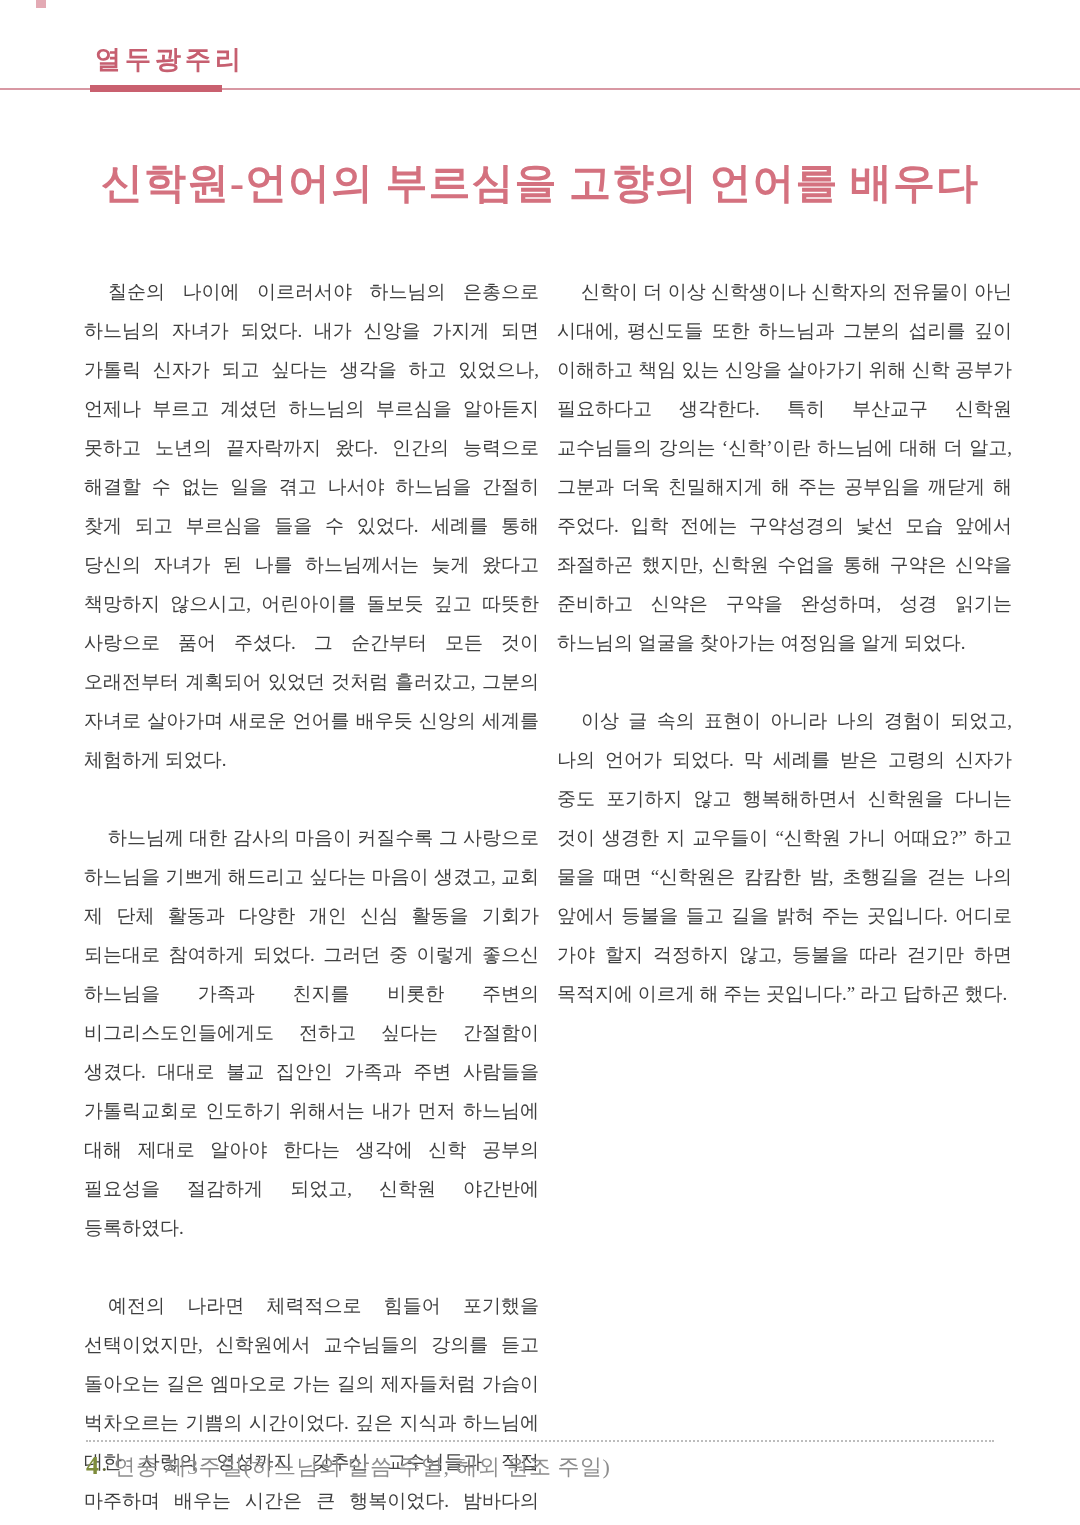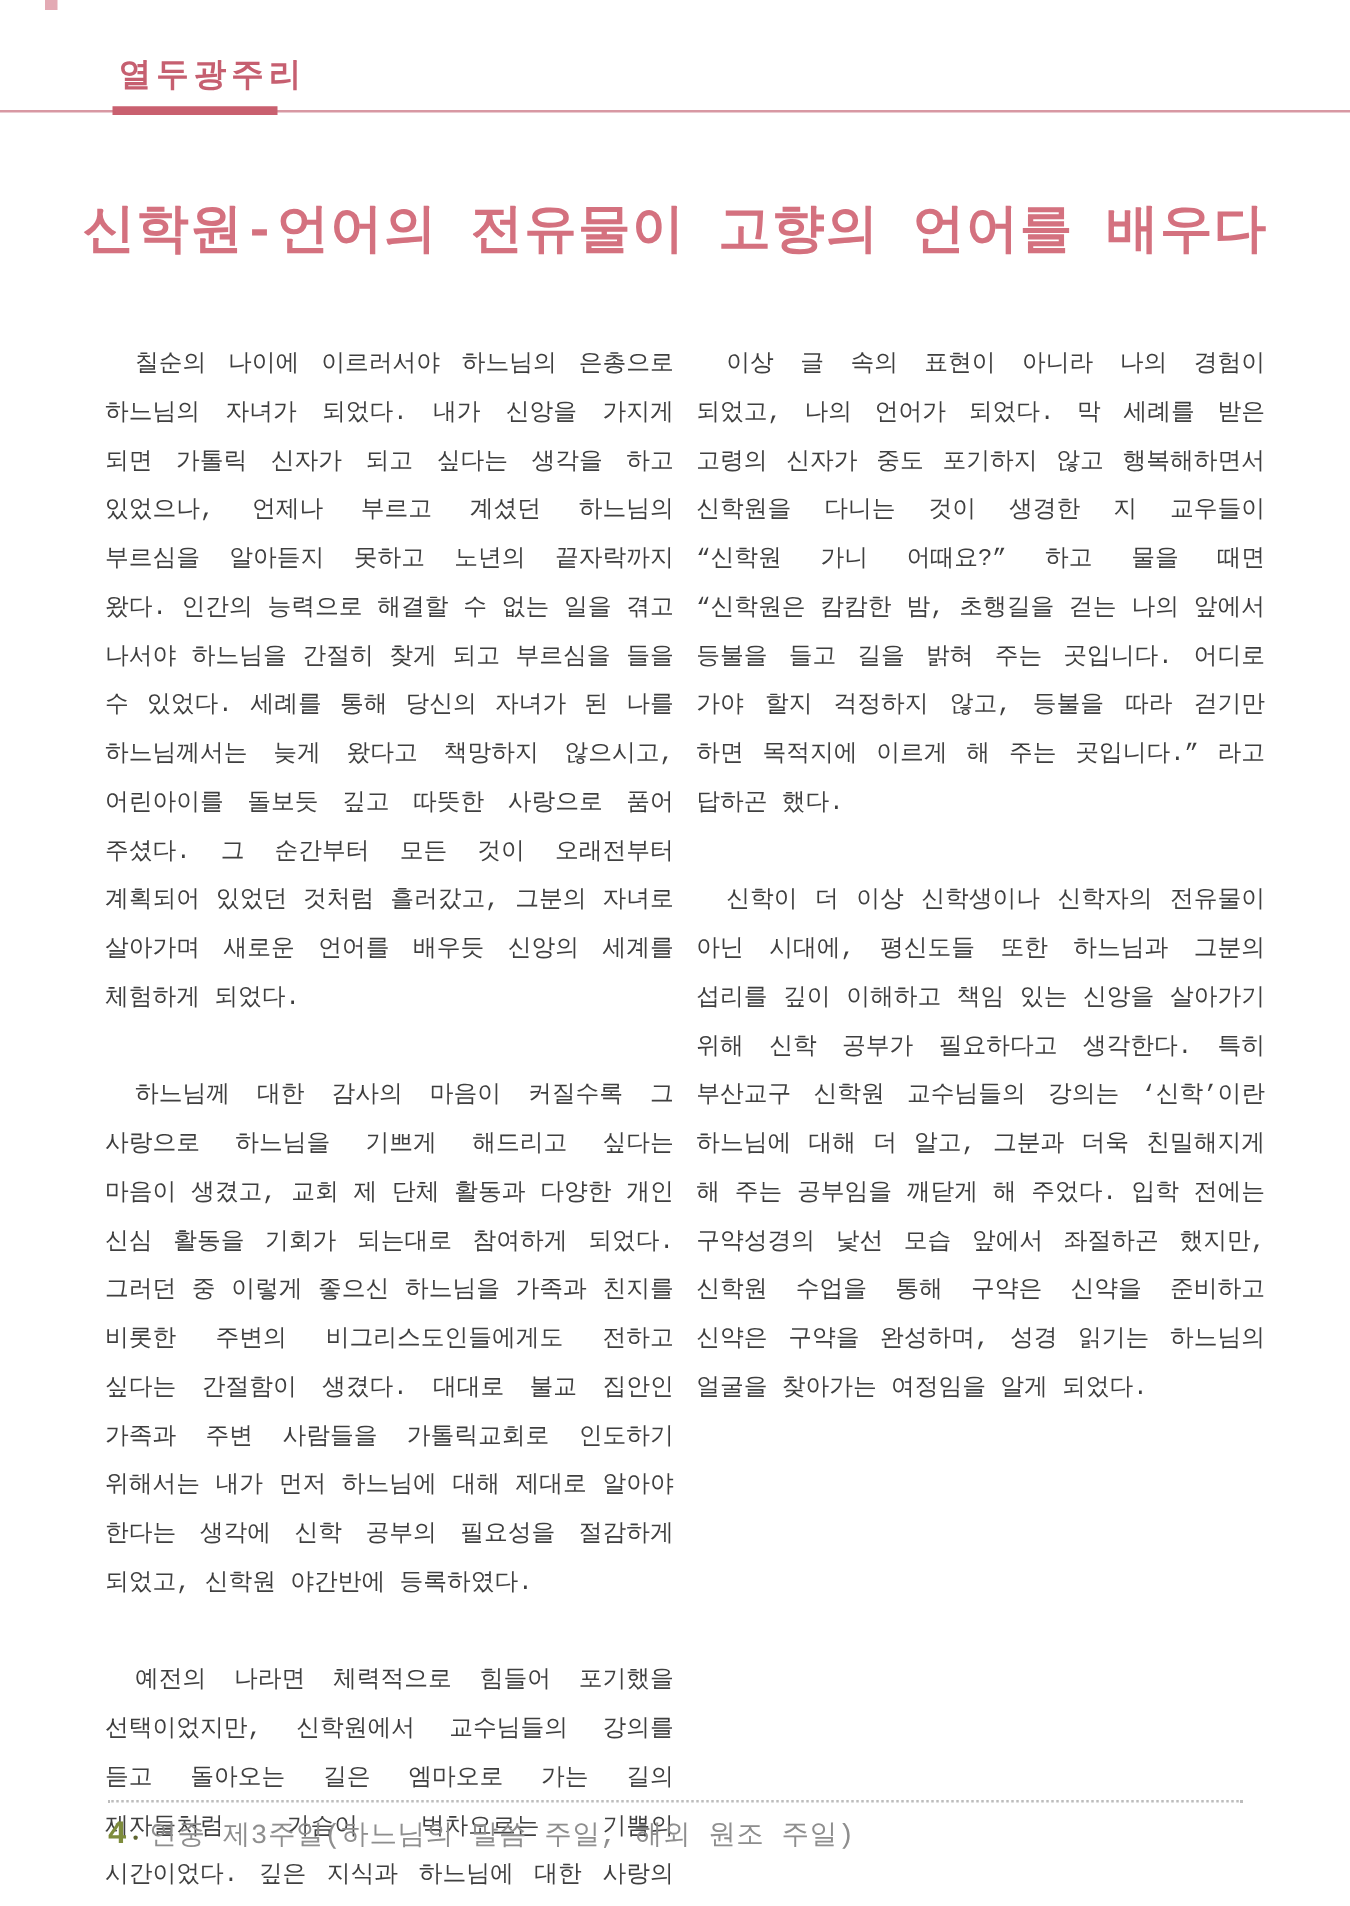--- a/index.html
+++ b/index.html
@@ -1,21 +1,21 @@
 <!DOCTYPE html>
 <html lang="ko"><head>
 <meta charset="utf-8">
 <style>
   html,body { margin:0; padding:0; background:#ffffff; }
   .page {
     position:relative;
     width:1080px;
     height:1525px;
     background:#ffffff;
-    font-family:Liberation Mono, monospace;
+    font-family:Liberation Serif, serif;
     overflow:hidden;
   }
   .corner-mark {
     position:absolute; top:0; left:36px; width:10px; height:8px;
     background:#e3aab4;
   }
   .header-label {
     position:absolute; top:42px; left:95px;
     font-size:26px; font-weight:bold; color:#c65f70;
     letter-spacing:4px;
@@ -69,31 +69,31 @@
 
   <div class="corner-mark"></div>
 
   <header>
     <div class="header-label">열두광주리</div>
     <div class="header-rule">
       <span class="thick"></span>
     </div>
   </header>
 
-  <h1 class="title">신학원-언어의 전유물이 고향의 언어를 배우다</h1>
+  <h1 class="title">신학원-언어의 부르심을 고향의 언어를 배우다</h1>
 
   <main class="columns">
     <div class="col">
       <p>칠순의 나이에 이르러서야 하느님의 은총으로 하느님의 자녀가 되었다. 내가 신앙을 가지게 되면 가톨릭 신자가 되고 싶다는 생각을 하고 있었으나, 언제나 부르고 계셨던 하느님의 부르심을 알아듣지 못하고 노년의 끝자락까지 왔다. 인간의 능력으로 해결할 수 없는 일을 겪고 나서야 하느님을 간절히 찾게 되고 부르심을 들을 수 있었다. 세례를 통해 당신의 자녀가 된 나를 하느님께서는 늦게 왔다고 책망하지 않으시고, 어린아이를 돌보듯 깊고 따뜻한 사랑으로 품어 주셨다. 그 순간부터 모든 것이 오래전부터 계획되어 있었던 것처럼 흘러갔고, 그분의 자녀로 살아가며 새로운 언어를 배우듯 신앙의 세계를 체험하게 되었다.</p>
       <p>하느님께 대한 감사의 마음이 커질수록 그 사랑으로 하느님을 기쁘게 해드리고 싶다는 마음이 생겼고, 교회 제 단체 활동과 다양한 개인 신심 활동을 기회가 되는대로 참여하게 되었다. 그러던 중 이렇게 좋으신 하느님을 가족과 친지를 비롯한 주변의 비그리스도인들에게도 전하고 싶다는 간절함이 생겼다. 대대로 불교 집안인 가족과 주변 사람들을 가톨릭교회로 인도하기 위해서는 내가 먼저 하느님에 대해 제대로 알아야 한다는 생각에 신학 공부의 필요성을 절감하게 되었고, 신학원 야간반에 등록하였다.</p>
       <p>예전의 나라면 체력적으로 힘들어 포기했을 선택이었지만, 신학원에서 교수님들의 강의를 듣고 돌아오는 길은 엠마오로 가는 길의 제자들처럼 가슴이 벅차오르는 기쁨의 시간이었다. 깊은 지식과 하느님에 대한 사랑의 영성까지 갖추신 교수님들과 직접 마주하며 배우는 시간은 큰 행복이었다. 밤바다의 등대지기, 어두운 밤 산길의 안내자, 삶의 이정표라는 말들이 더</p>
     </div>
     <div class="col">
+      <p>신학이 더 이상 신학생이나 신학자의 전유물이 아닌 시대에, 평신도들 또한 하느님과 그분의 섭리를 깊이 이해하고 책임 있는 신앙을 살아가기 위해 신학 공부가 필요하다고 생각한다. 특히 부산교구 신학원 교수님들의 강의는 ‘신학’이란 하느님에 대해 더 알고, 그분과 더욱 친밀해지게 해 주는 공부임을 깨닫게 해 주었다. 입학 전에는 구약성경의 낯선 모습 앞에서 좌절하곤 했지만, 신학원 수업을 통해 구약은 신약을 준비하고 신약은 구약을 완성하며, 성경 읽기는 하느님의 얼굴을 찾아가는 여정임을 알게 되었다.</p>
       <p>이상 글 속의 표현이 아니라 나의 경험이 되었고, 나의 언어가 되었다. 막 세례를 받은 고령의 신자가 중도 포기하지 않고 행복해하면서 신학원을 다니는 것이 생경한 지 교우들이 “신학원 가니 어때요?” 하고 물을 때면 “신학원은 캄캄한 밤, 초행길을 걷는 나의 앞에서 등불을 들고 길을 밝혀 주는 곳입니다. 어디로 가야 할지 걱정하지 않고, 등불을 따라 걷기만 하면 목적지에 이르게 해 주는 곳입니다.” 라고 답하곤 했다.</p>
-      <p>신학이 더 이상 신학생이나 신학자의 전유물이 아닌 시대에, 평신도들 또한 하느님과 그분의 섭리를 깊이 이해하고 책임 있는 신앙을 살아가기 위해 신학 공부가 필요하다고 생각한다. 특히 부산교구 신학원 교수님들의 강의는 ‘신학’이란 하느님에 대해 더 알고, 그분과 더욱 친밀해지게 해 주는 공부임을 깨닫게 해 주었다. 입학 전에는 구약성경의 낯선 모습 앞에서 좌절하곤 했지만, 신학원 수업을 통해 구약은 신약을 준비하고 신약은 구약을 완성하며, 성경 읽기는 하느님의 얼굴을 찾아가는 여정임을 알게 되었다.</p>
 
     </div>
   </main>
 
   <footer class="footer">
     <div class="dotted"></div>
     <div class="footer-line">
       <span class="page-num">4</span>
       <span class="bullet">•</span>
       <span class="issue">연중 제3주일(하느님의 말씀 주일, 해외 원조 주일)</span>

